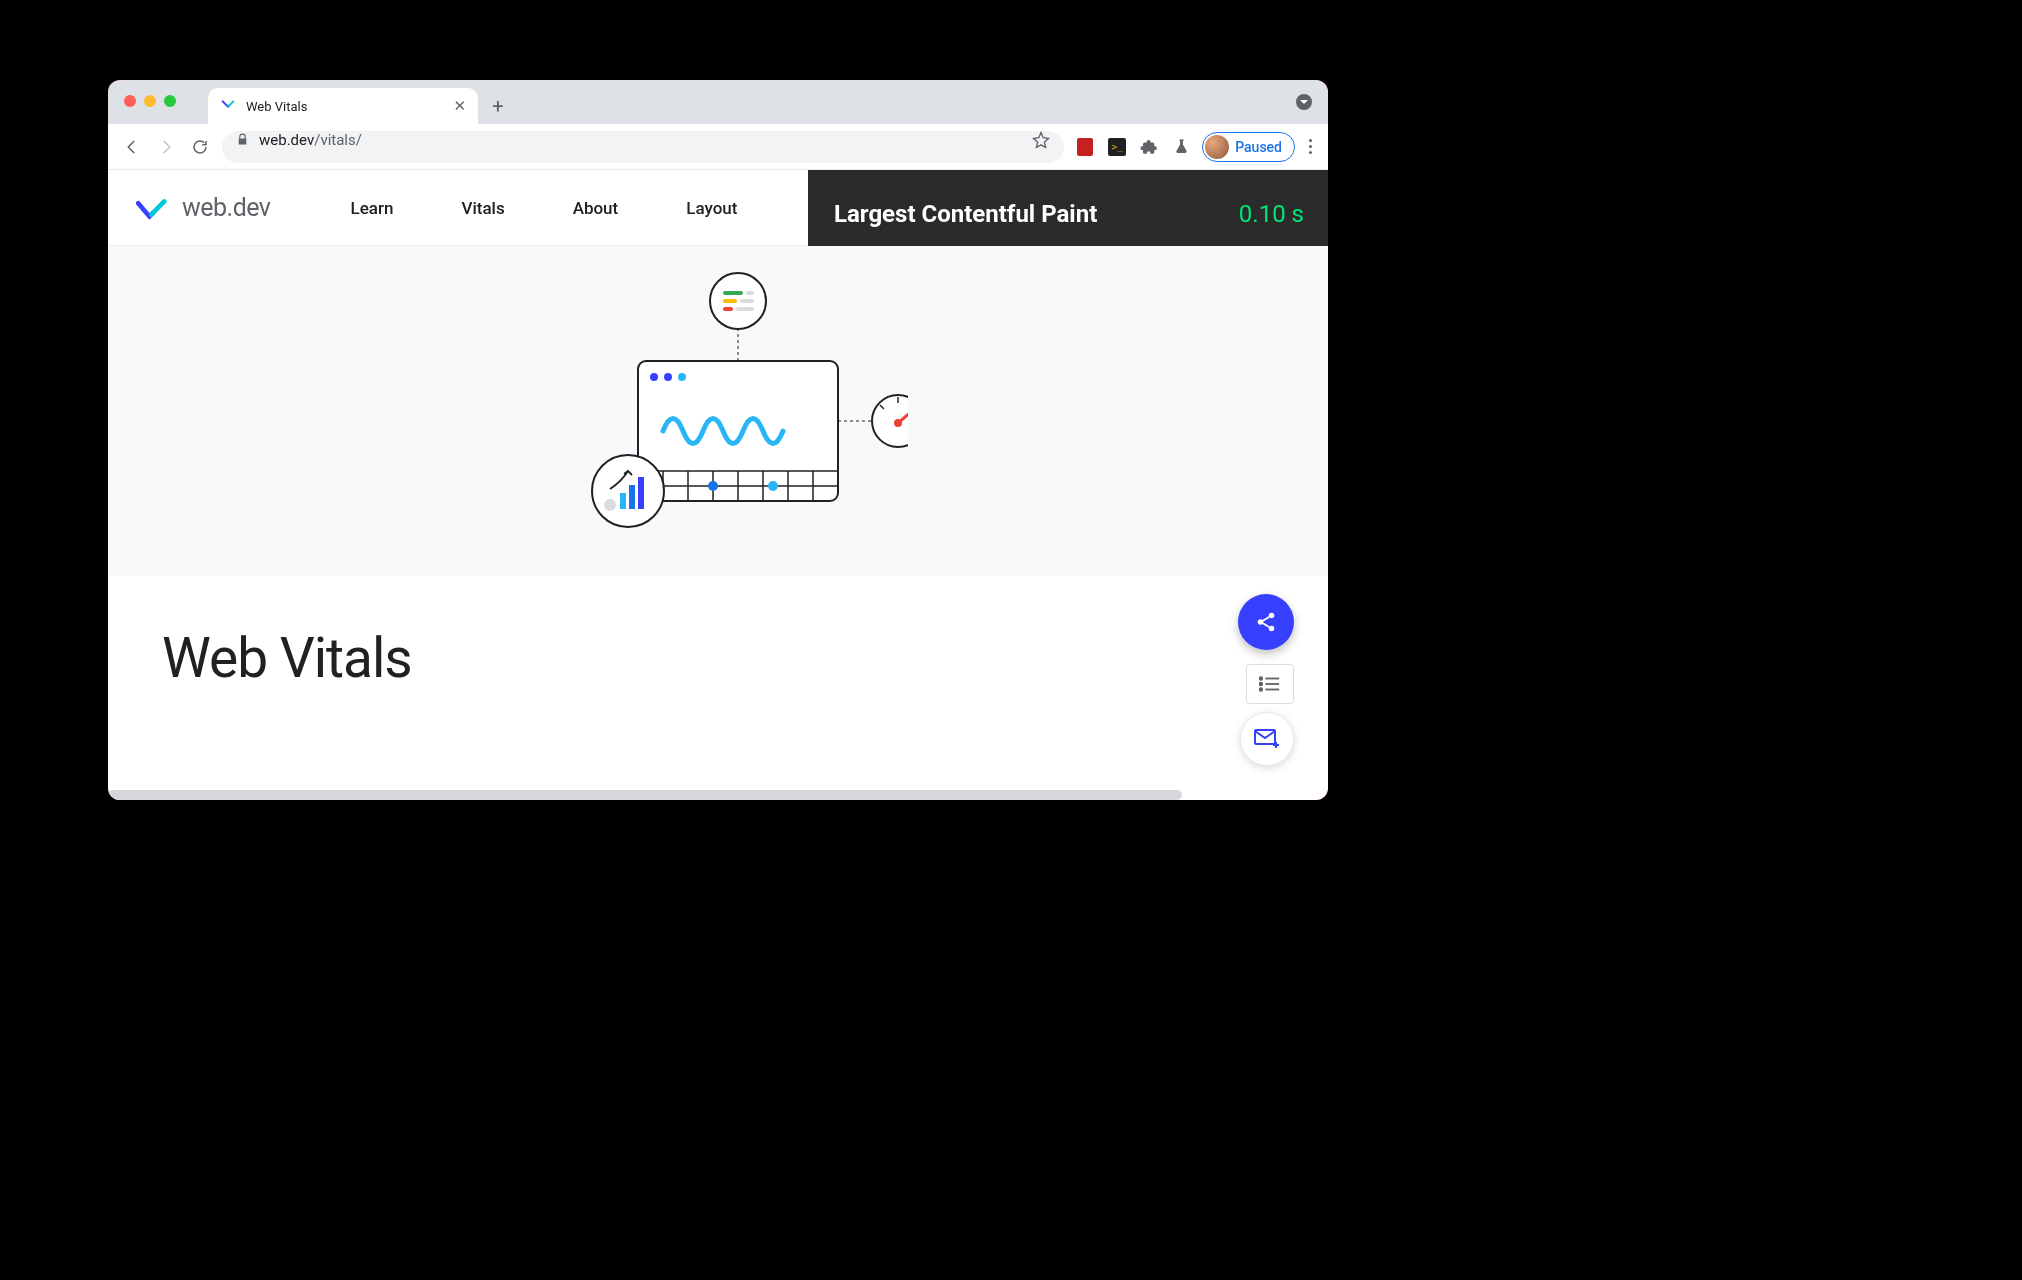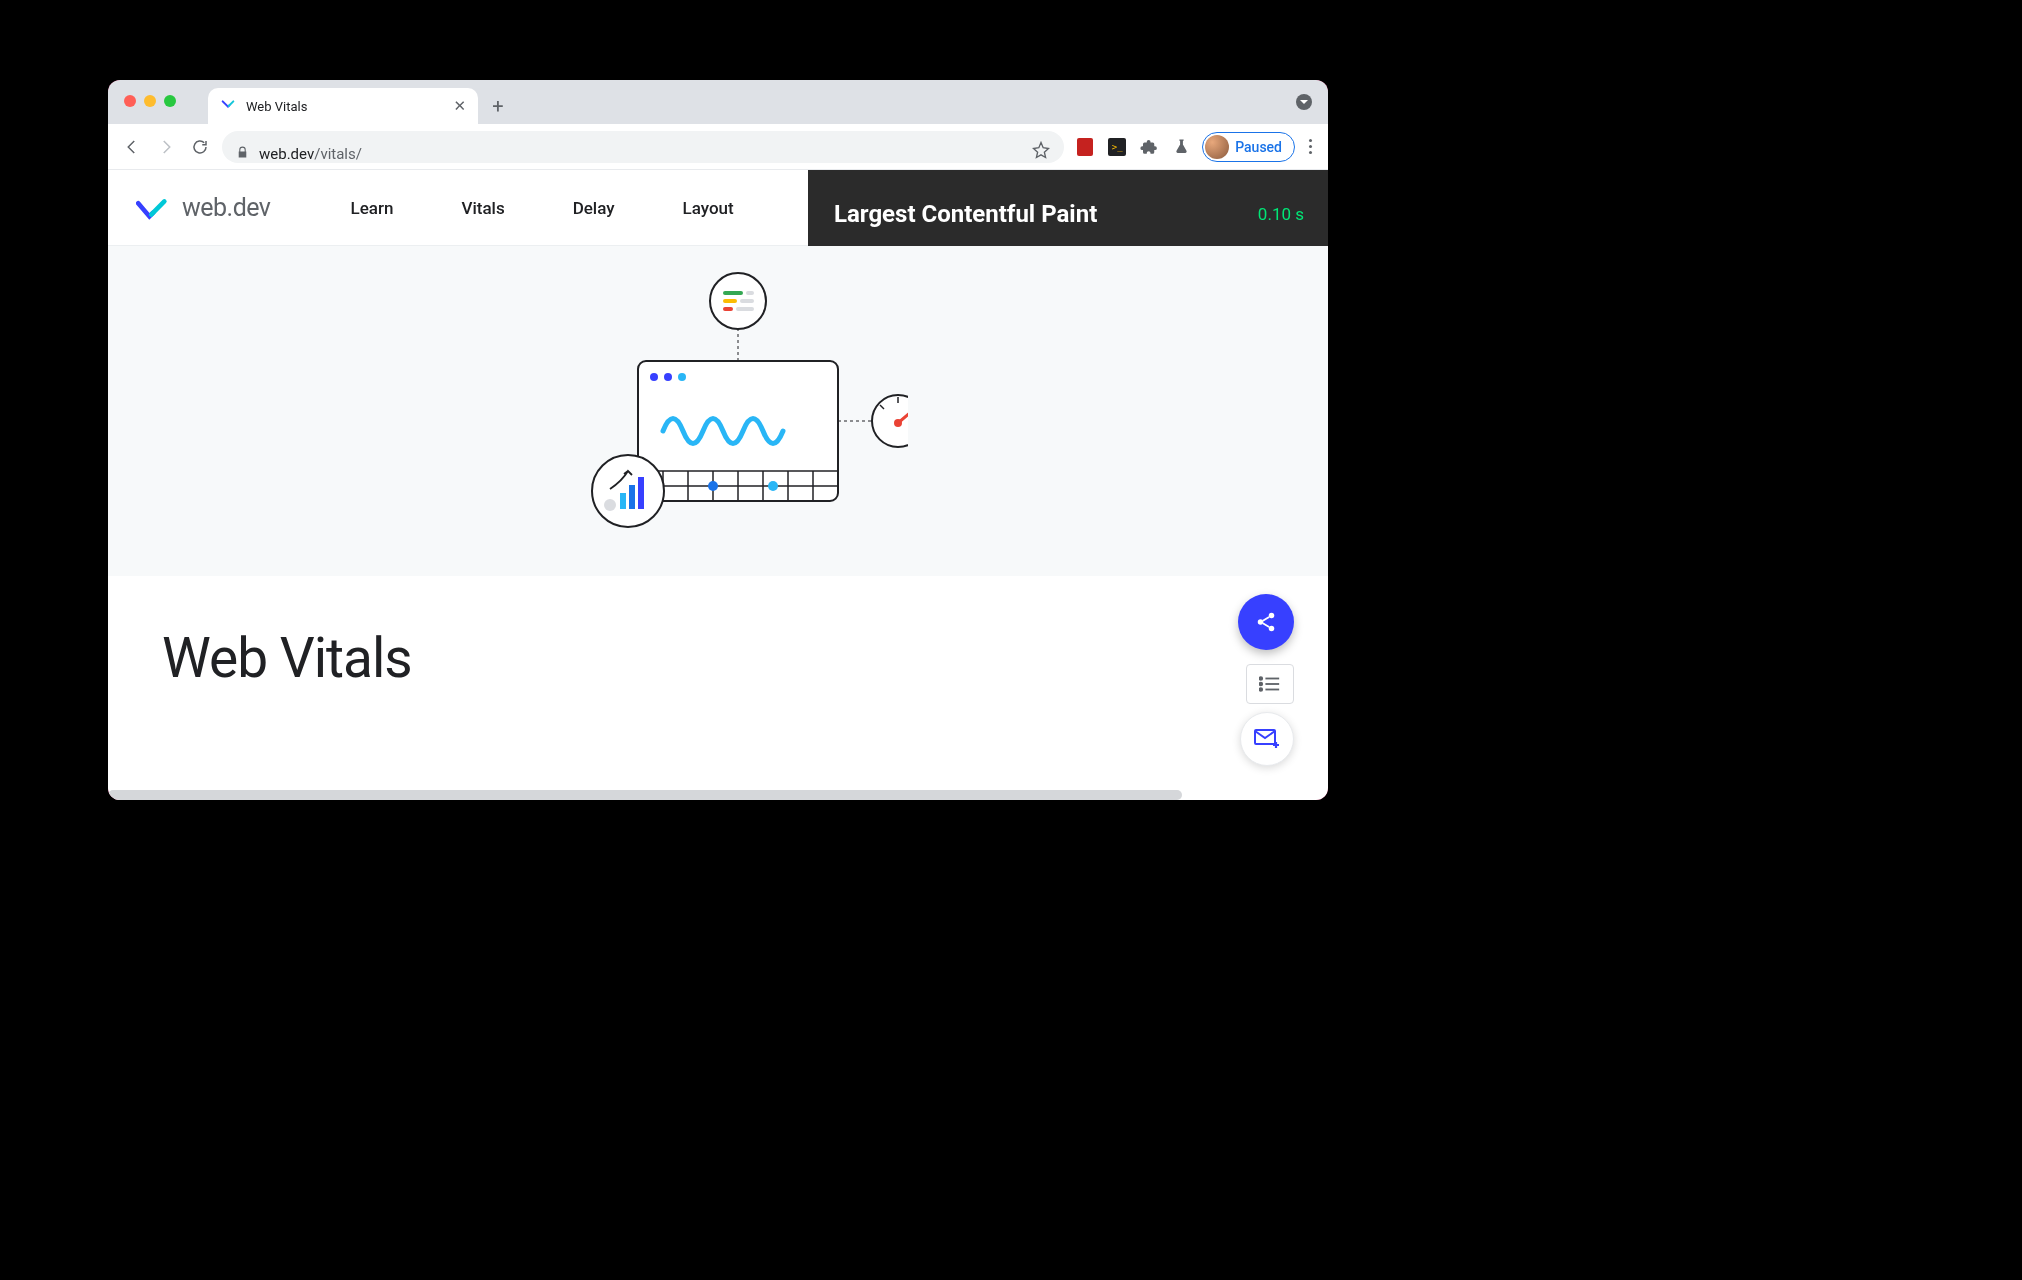--- a/index.html
+++ b/index.html
@@ -18,21 +18,21 @@
 .newtab { width: 28px; text-align: center; color: #5f6368; font-size: 20px; cursor: pointer; margin-left: 6px; margin-bottom: 6px; }
 .tabbar-right { position: absolute; right: 16px; top: 14px; }
 .chevdown { width: 16px; height: 16px; border-radius: 50%; background: #5f6368; display:flex; align-items:center; justify-content:center; }
 .chevdown svg { width:10px; height:10px; fill:#fff; }
 
 
 .urlbar { height: 46px; background: #fff; display: flex; align-items: center; padding: 0 12px; gap: 10px; border-bottom: 1px solid #e8eaed; }
 .navbtn { width: 24px; height: 24px; display:flex; align-items:center; justify-content:center; cursor:pointer; color:#5f6368; }
 .navbtn.disabled { color:#bdc1c6; }
 .navbtn svg { width:18px; height:18px; stroke:currentColor; fill:none; stroke-width:2; }
-.omnibox { flex:1; background:#f1f3f4; height:32px; border-radius:16px; display:flex; align-items:flex-end; padding:0 14px; gap:10px; }
+.omnibox { flex:1; background:#f1f3f4; height:32px; border-radius:16px; display:flex; align-items:flex-start; padding:0 14px; gap:10px; }
 .lock-icon svg { width:13px; height:13px; fill:#5f6368; }
 .url { font-size:15px; color:#202124; }
 .url .path { color:#5f6368; }
 .star-icon { color:#5f6368; }
 .star-icon svg { width:18px; height:18px; fill:none; stroke:currentColor; stroke-width:1.8; }
 .ext { width:22px; height:22px; display:flex; align-items:center; justify-content:center; cursor:pointer; }
 .ext-red { background:#c5221f; width:16px; height:18px; border-radius:2px; }
 .ext-term { background:#202124; width:18px; height:18px; border-radius:2px; display:flex; align-items:center; justify-content:center; }
 .ext-term::before { content:">_"; color:#fbbc04; font-size:9px; font-family:monospace; }
 .puzzle-icon svg { width:18px; height:18px; fill:#5f6368; }
@@ -59,21 +59,21 @@
 
 .hero { background:#f7f9fa; height:330px; display:flex; justify-content:center; align-items:center; position:relative; }
 .illus { position:relative; width:380px; height:300px; }
 .lower { background:#fff; padding:50px 54px 0; }
 .page-title { font-size:55px; color:#202124; font-weight:400; letter-spacing:-1px; }
 
 
 .vitals { position:absolute; right:-2px; top:0; width:522px; background:#2b2b2b; padding:20px 26px 24px; }
 .vrow { display:flex; justify-content:space-between; align-items:center; padding:10px 0; }
 .vlabel { color:#fff; font-size:24px; font-weight:700; }
-.vval { font-size:17px;text-align:right; }
+.vval { font-size:24px;text-align:right; }
 .vval.good { color:#00e676; }
 .vval.none { color:#fff; }
 
 
 .fab-share { position:absolute; right:34px; bottom:150px; width:56px; height:56px; border-radius:50%; background:#3740ff; display:flex; align-items:center; justify-content:center; cursor:pointer; box-shadow:0 4px 10px rgba(0,0,0,.25); }
 .fab-share svg { width:22px; height:22px; fill:#fff; }
 .side-btn { position:absolute; right:34px; bottom:96px; width:48px; height:40px; border:1px solid #dadce0; border-radius:4px; background:#fff; display:flex; align-items:center; justify-content:center; cursor:pointer; }
 .side-btn svg { width:22px; height:16px; stroke:#5f6368; stroke-width:2; fill:none; }
 .fab-mail { position:absolute; right:34px; bottom:34px; width:54px; height:54px; border-radius:50%; background:#fff; border:1px solid #e8eaed; display:flex; align-items:center; justify-content:center; cursor:pointer; box-shadow:0 2px 8px rgba(0,0,0,.15); }
 .fab-mail svg { width:26px; height:20px; fill:none; stroke:#3740ff; stroke-width:2; }
@@ -171,21 +171,21 @@
       <div class="logo">
         <svg viewBox="0 0 40 30">
             <path d="M2 10 L14 24 L18 20" stroke="#3740ff" stroke-width="5" fill="none" stroke-linecap="round"></path>
             <path d="M16 22 L30 8" stroke="#00c8d7" stroke-width="5" fill="none" stroke-linecap="round"></path>
           </svg>
         <span class="logo-text">web.dev</span>
       </div>
       <div class="navlinks">
         <span class="navlink">Learn</span>
         <span class="navlink">Vitals</span>
-        <span class="navlink">Delay</span>
+        <span class="navlink">About</span>
         <span class="navlink">Layout</span>
       </div>
       <div class="nav-spacer"></div>
       <div class="search-area">
         <svg viewBox="0 0 24 24">
             <circle cx="10" cy="10" r="7"></circle>
             <path d="M21 21l-5.5-5.5"></path>
           </svg>
         <span class="search-ph">Search</span>
       </div>

